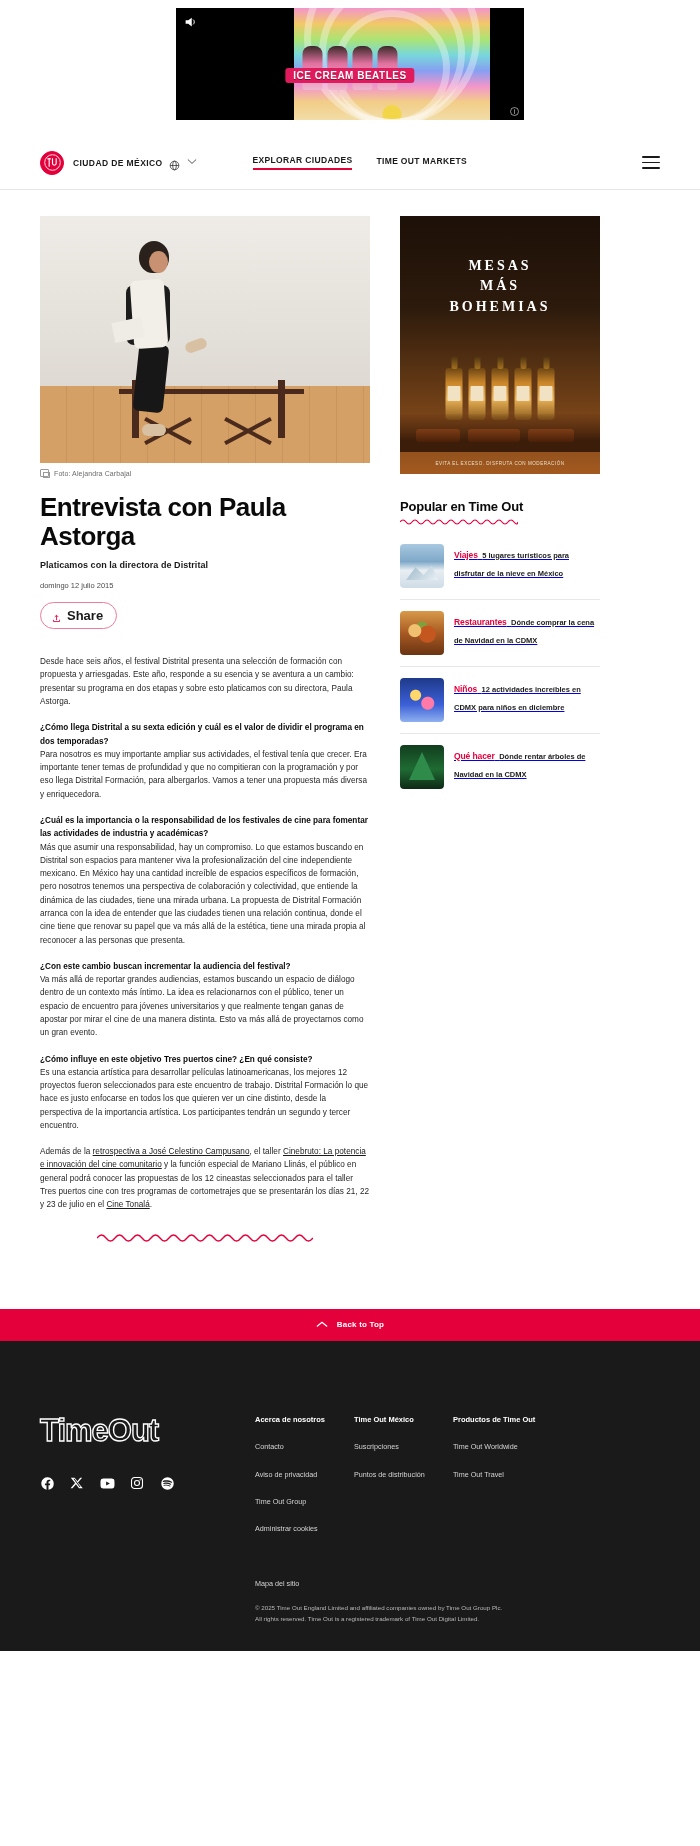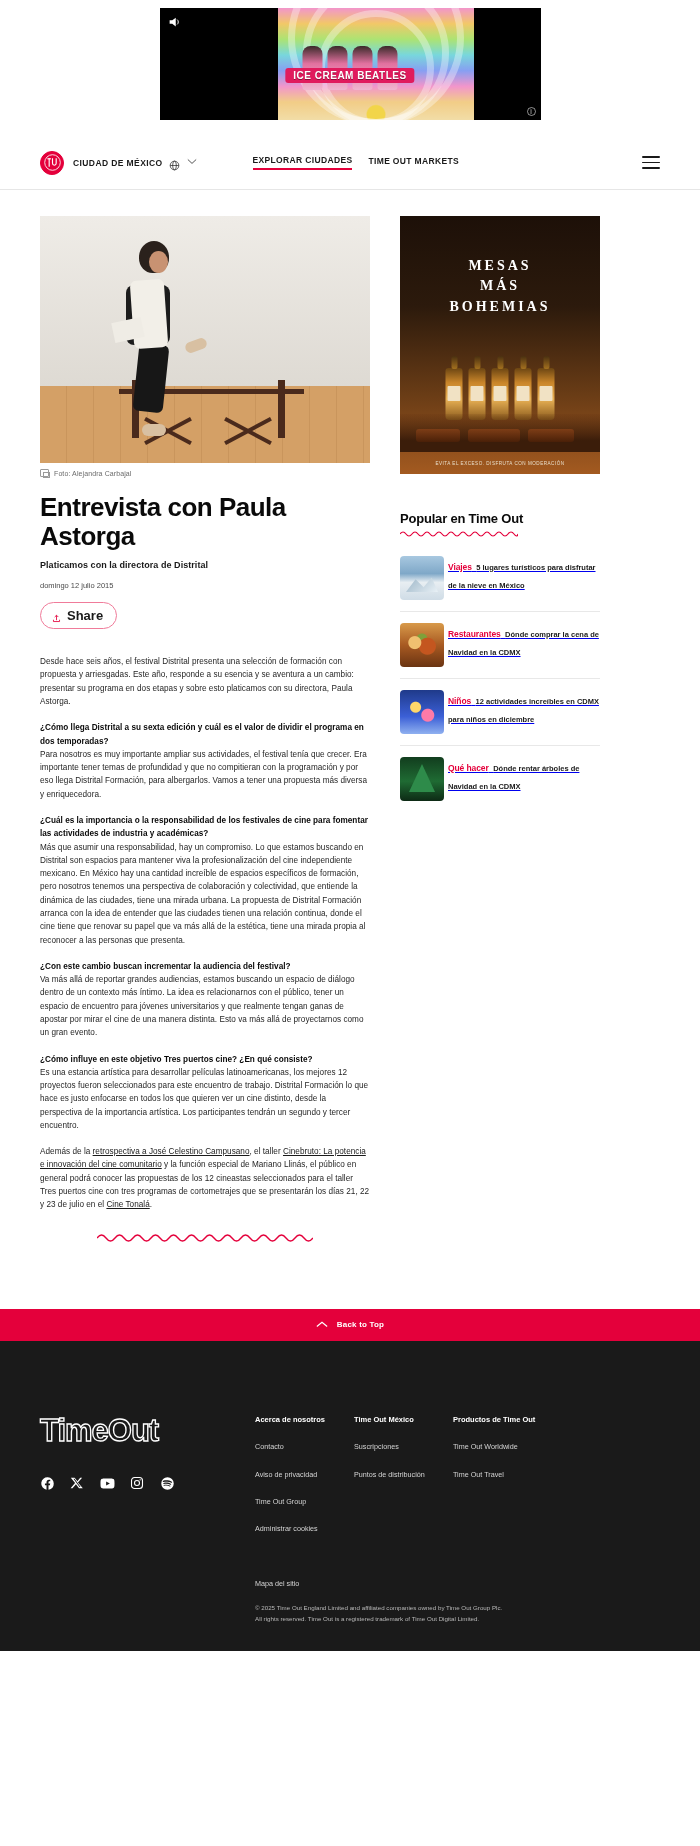--- a/index.html
+++ b/index.html
@@ -8,21 +8,21 @@
     font-family: "Liberation Sans", sans-serif;
     background: #ffffff;
     color: #1a1a1a;
     -webkit-font-smoothing: antialiased;
   }
   .page { width: 700px; position: relative; background:#fff; }
 
   
   .ad-wrap { width:700px; padding: 8px 0 0 0; display:flex; justify-content:center; background:#fff; }
   .ad-banner {
-    width: 381px; height: 112px; background:#000; position:relative; overflow:hidden;
+    width: 348px; height: 112px; background:#000; position:relative; overflow:hidden;
     display:flex; align-items:center; justify-content:center;
   }
   .ad-inner {
     position:absolute; left:118px; top:0; width:196px; height:112px;
     background:
       radial-gradient(circle at 50% 95%, #ffe14d 0%, #ffe14d 6%, transparent 7%),
       linear-gradient(180deg,#ff9ed6 0%,#ffd36e 14%,#b6f07a 28%,#7fe3e8 42%,#8fa8ff 56%,#ff9ed6 70%,#ffd98f 84%,#ffe9b0 100%);
     opacity:0.95;
   }
   .ad-rings { position:absolute; left:118px; top:0; width:196px; height:112px; overflow:hidden; }
@@ -58,21 +58,21 @@
     display:flex; align-items:center; justify-content:center; flex:0 0 auto;
     border:1.5px solid #e4003b;
   }
   .logo-mark svg { display:block; }
   .city-name {
     font-size:8.5px; font-weight:bold; letter-spacing:.4px; margin-left:9px; color:#1a1a1a;
     white-space:nowrap;
   }
   .globe-icon { margin-left:6px; width:11px; height:11px; color:#1a1a1a; }
   .chev { margin-left:7px; color:#555; font-size:9px; line-height:1; }
-  .nav-links { display:flex; gap:16px; margin-left:56px; align-items:center; }
+  .nav-links { display:flex; gap:24px; margin-left:56px; align-items:center; }
   .nav-link {
     font-size:8.5px; font-weight:bold; letter-spacing:.35px; color:#1a1a1a;
     text-decoration:none; padding-bottom:3px; white-space:nowrap;
   }
   .nav-link.active { border-bottom:2px solid #e4003b; }
   .burger { margin-left:auto; width:18px; display:flex; flex-direction:column; gap:3.5px; }
   .burger i { display:block; height:1.7px; background:#1a1a1a; border-radius:1px; }
 
   
   .layout { display:flex; padding:26px 40px 0 40px; gap:30px; align-items:flex-start; }
@@ -155,24 +155,24 @@
     background:linear-gradient(180deg,rgba(90,40,14,.1),#3b1d0a 70%); }
   .promo-food i {
     position:absolute; bottom:10px; height:13px; border-radius:3px;
     background:linear-gradient(180deg,#7d3d16,#4a2008);
   }
   .promo-cap {
     position:absolute; left:0; right:0; bottom:8px; text-align:center; color:#e8ddc9;
     font-size:4.6px; letter-spacing:.5px;
   }
 
-  .side-ttl { font-size:13px; font-weight:bold; margin-top:37px; color:#0a0a0a; letter-spacing:-.2px; }
+  .side-ttl { font-size:13px; font-weight:bold; margin-top:25px; color:#0a0a0a; letter-spacing:-.2px; }
   .wave { display:block; margin-top:4px; }
   .pop-list { margin-top:8px; }
-  .pop-item { display:flex; gap:4px; padding:11px 0; border-bottom:1px solid #e8e8e8; align-items:flex-start; }
+  .pop-item { display:flex; gap:10px; padding:11px 0; border-bottom:1px solid #e8e8e8; align-items:flex-start; }
   .pop-item:last-child { border-bottom:none; }
   .pop-thumb { width:44px; height:44px; flex:0 0 44px; border-radius:4px; overflow:hidden; position:relative; }
   .t-snow { background:linear-gradient(180deg,#a8c8e0 0%,#7fa8c8 40%,#e8eef2 60%,#cfdce6 100%); }
   .t-snow::after{ content:""; position:absolute; left:6px; bottom:8px; width:32px; height:16px;
     background:linear-gradient(135deg,#9ab4c6,#e9f1f6); clip-path:polygon(0 100%,30% 20%,55% 70%,80% 10%,100% 100%); }
   .t-star { background:radial-gradient(circle at 50% 40%,#2a4b8d 0%,#0d1a3a 70%); }
   .t-star::after{ content:"✦"; position:absolute; left:50%; top:42%; transform:translate(-50%,-50%);
     color:#cfe4ff; font-size:22px; line-height:1; }
   .t-food { background:linear-gradient(180deg,#d89a4a 0%,#a85a22 50%,#6a3412 100%); }
   .t-food::after{ content:""; position:absolute; left:4px; top:10px; width:36px; height:24px;

